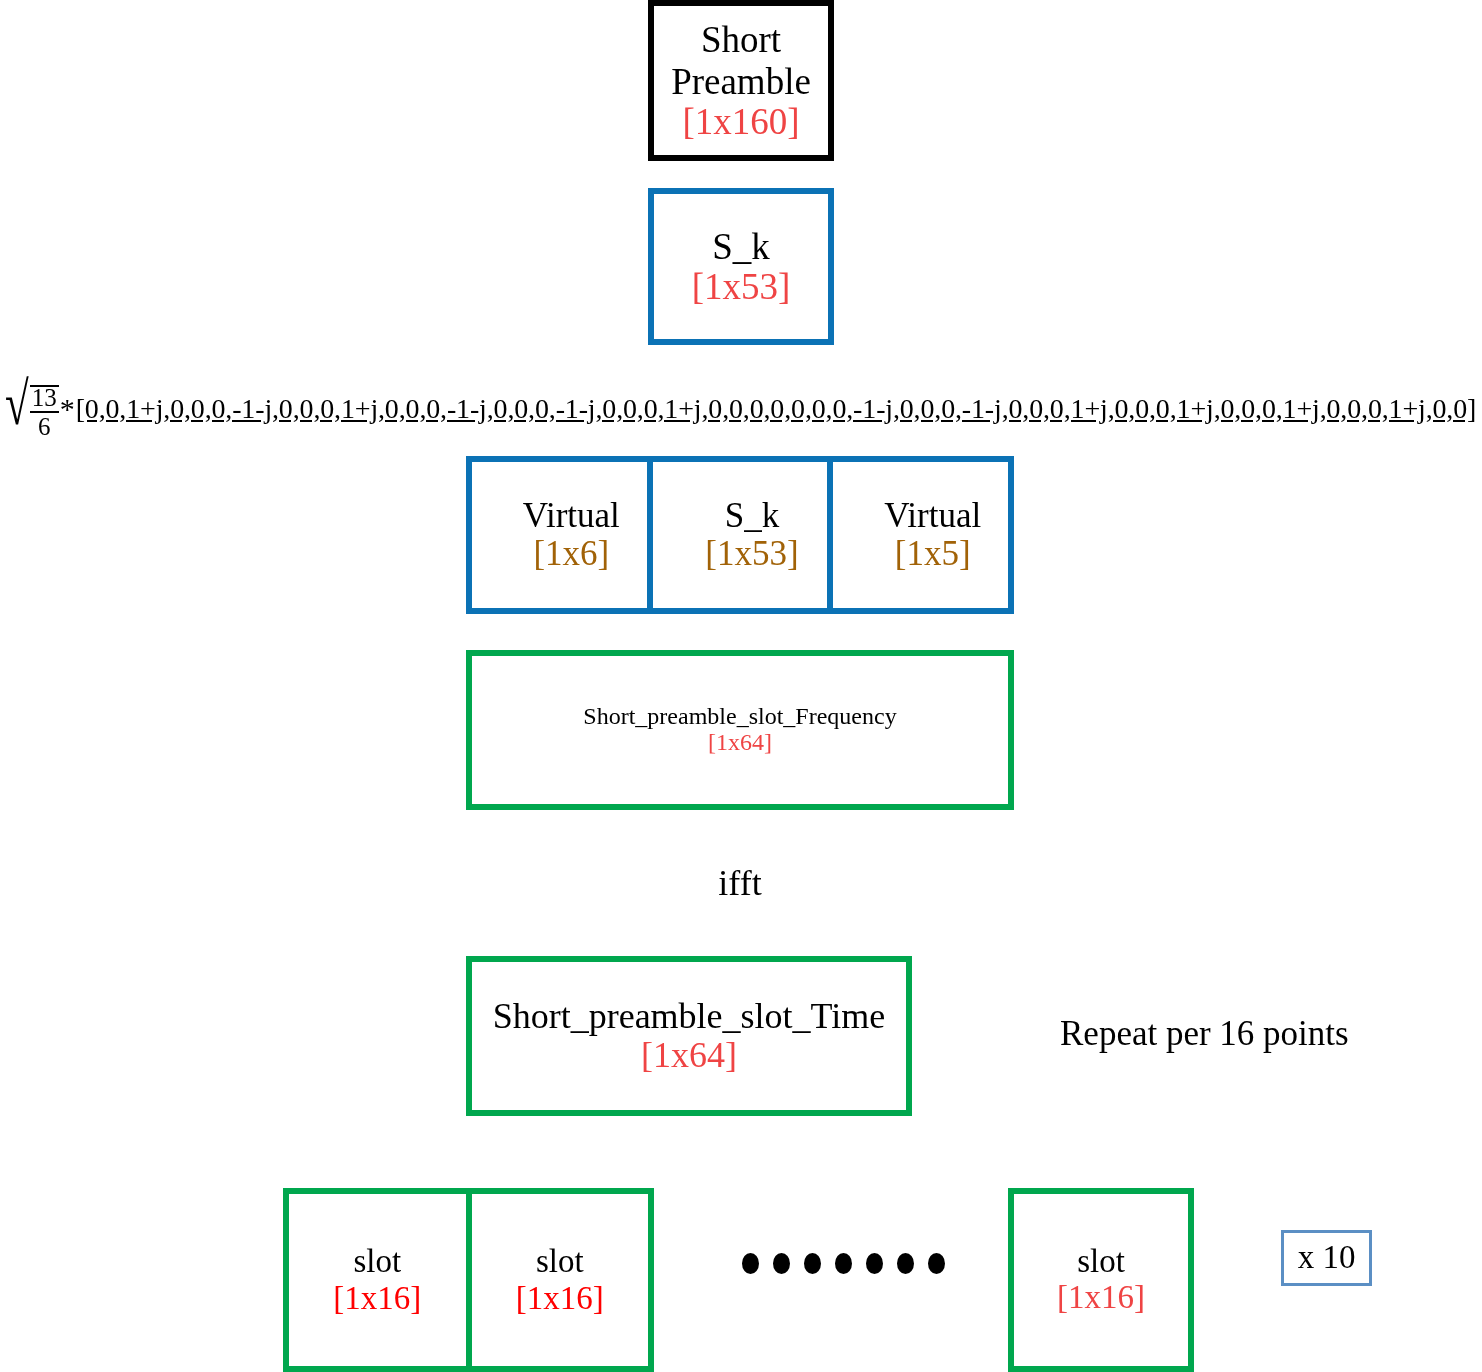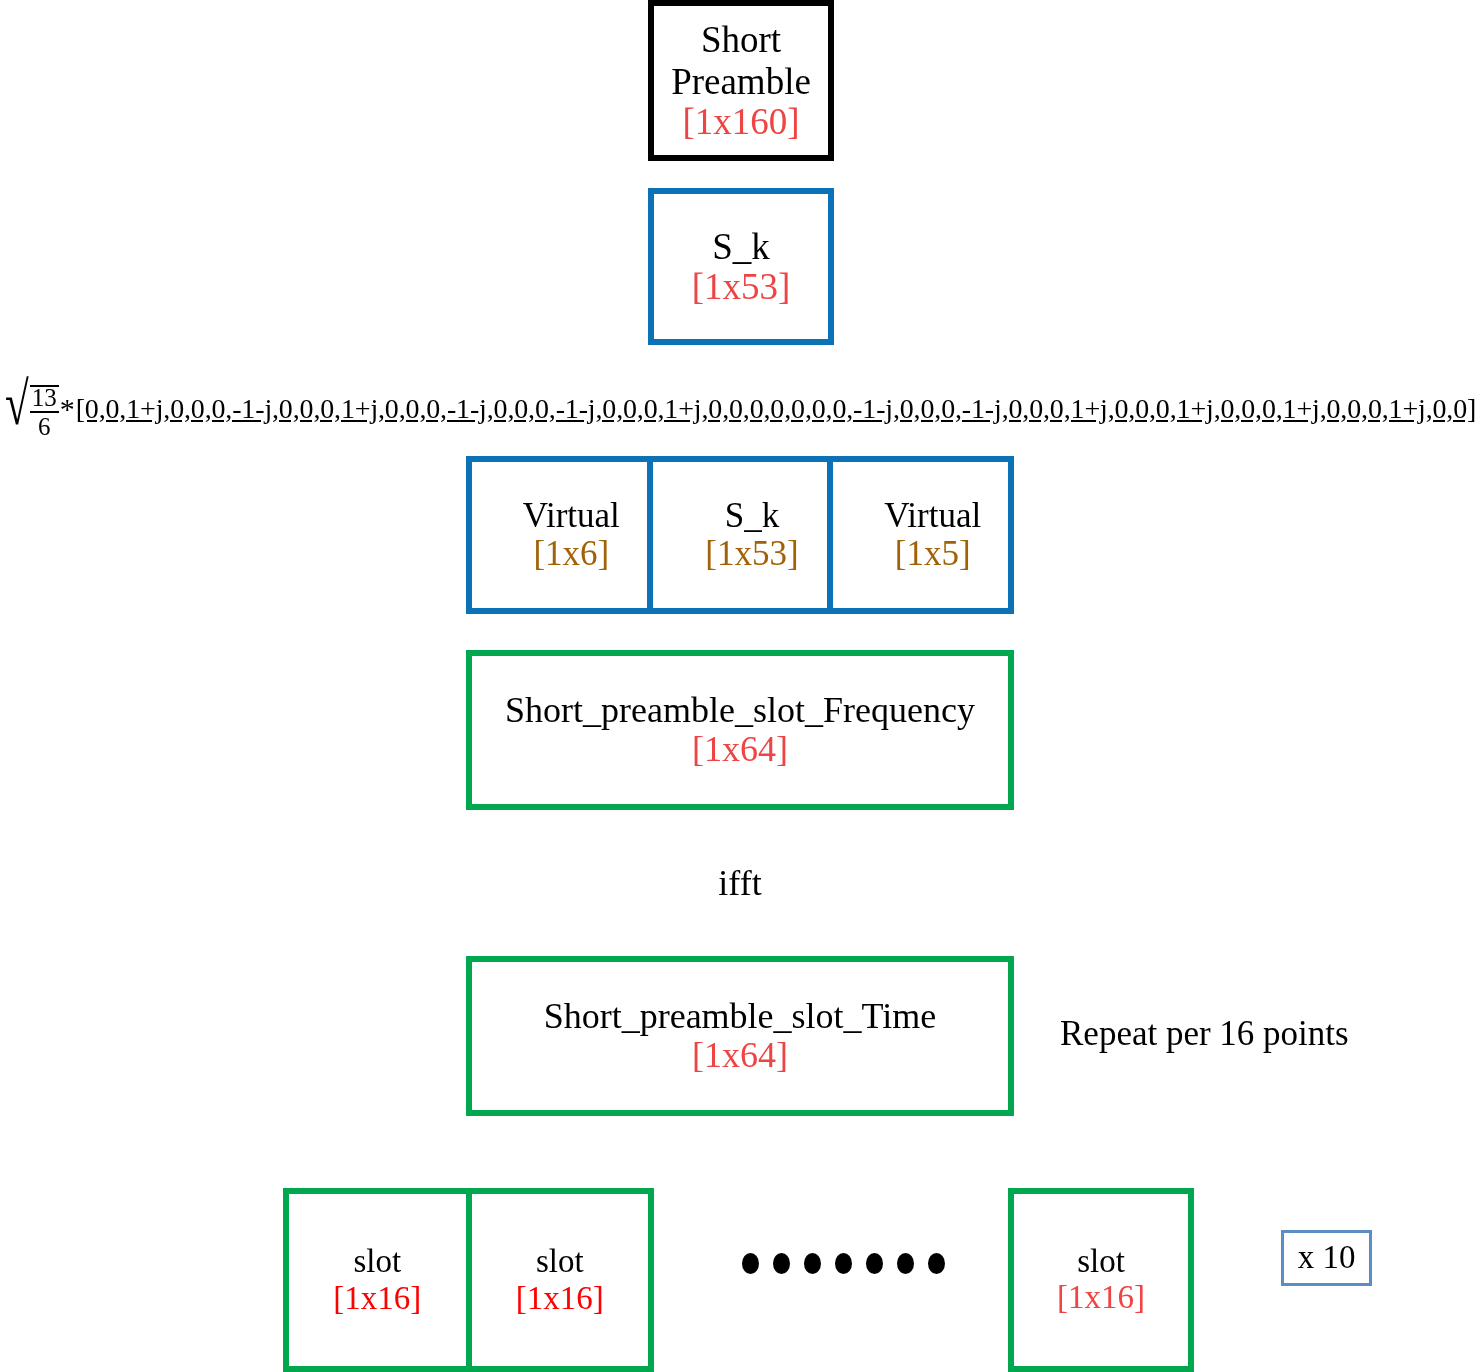--- a/index.html
+++ b/index.html
@@ -110,35 +110,35 @@
     line-height: 1.1;
     box-sizing: border-box;
     padding-left: 24px;
   }
   #vsv-row .cell + .cell { border-left: 6px solid #0b72b5; }
   #vsv-row .dim { color: #a16207; }
 
   
   #freq-box {
     left: 466px; top: 650px; width: 548px; height: 160px;
-    font-size: 36px;
+    font-size: 24px;
   }
 
   
   #ifft-label {
     position: absolute;
     left: 466px; top: 862px;
     width: 548px;
     text-align: center;
     font-size: 36px;
   }
 
   
   #time-box {
-    left: 466px; top: 956px; width: 548px; height: 160px;
+    left: 466px; top: 956px; width: 446px; height: 160px;
     font-size: 36px;
   }
 
   
   #repeat-note {
     position: absolute;
     left: 1060px; top: 1014px;
     font-size: 35px;
     white-space: nowrap;
   }

